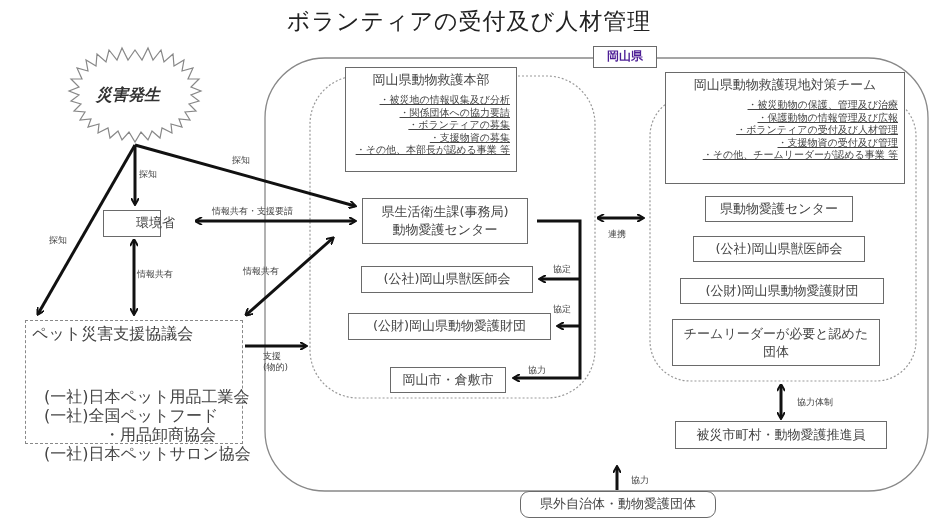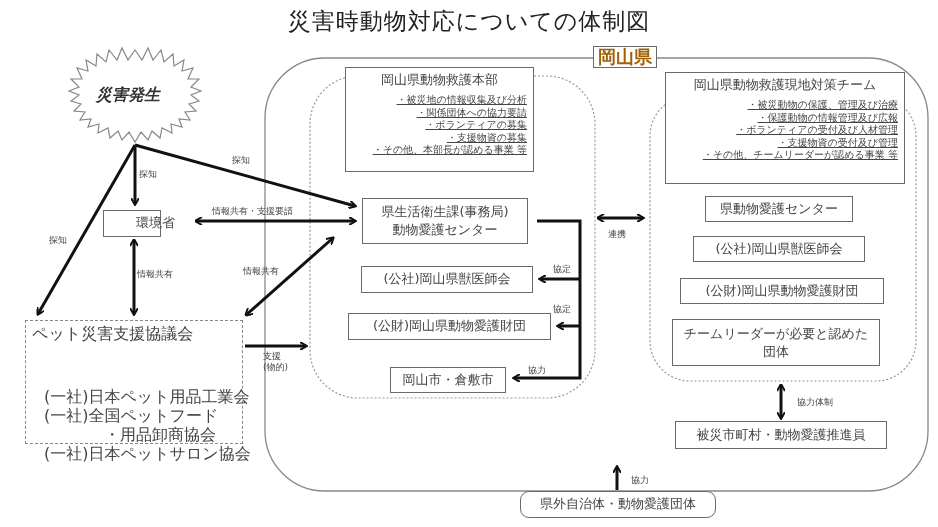--- a/index.html
+++ b/index.html
@@ -8,26 +8,26 @@
   .abs { position:absolute; }
   .title { left:0; width:938px; top:6px; text-align:center; font-size:23px; color:#222; letter-spacing:1px; }
   .box { position:absolute; border:1.5px solid #6a6a6a; background:#fff; box-sizing:border-box;
          text-align:center; font-size:13px; color:#444; white-space:nowrap; }
   .box.dash { border:1.5px dashed #888; }
   .lbl { position:absolute; font-size:9px; color:#444; white-space:nowrap; }
   .list { text-align:right; font-size:10px; line-height:12.5px; color:#444;text-decoration:underline; }
   .hq-title { font-size:13px; margin-top:3px; margin-bottom:5px; text-align:center; }
   svg { position:absolute; left:0; top:0; }
   .burst-text { font-style:italic; font-weight:bold; font-size:16px; color:#333; }
-  .pref-tab { font-size:18px; font-weight:bold; color:#a16207; }
+  .pref-tab { font-size:12px; font-weight:bold; color:#4c1d95; }
 </style>
 </head>
 <body>
 
-<div class="abs title">災害時動物対応についての体制図</div>
+<div class="abs title">ボランティアの受付及び人材管理</div>
 
 <svg width="938" height="527">
   <defs>
     <marker id="ah" markerWidth="8" markerHeight="8" refX="6" refY="4" orient="auto" markerUnits="userSpaceOnUse">
       <path d="M0,0 L7,4 L0,8" fill="none" stroke="#111" stroke-width="2"></path>
     </marker>
     <marker id="ahs" markerWidth="8" markerHeight="8" refX="1" refY="4" orient="auto" markerUnits="userSpaceOnUse">
       <path d="M7,0 L0,4 L7,8" fill="none" stroke="#111" stroke-width="2"></path>
     </marker>
   </defs>
@@ -64,21 +64,21 @@
     <line x1="617" y1="490" x2="617" y2="467" marker-end="url(#ah)"></line>
   </g>
 </svg>
 
 <div class="abs burst-text" style="left:96px;top:85px;">災害発生</div>
 
 <div class="box pref-tab" style="left:593px;top:46px;width:64px;height:22px;line-height:19px;">岡山県</div>
 
 <div class="box" style="left:103px;top:210px;width:58px;height:27px;line-height:24px;padding-left:32px;">環境省</div>
 
-<div class="box" style="left:345px;top:67px;width:189px;height:105px;padding:0 6px;">
+<div class="box" style="left:345px;top:67px;width:172px;height:105px;padding:0 6px;">
   <div class="hq-title">岡山県動物救護本部</div>
   <div class="list">
     <div>・被災地の情報収集及び分析</div>
     <div>・関係団体への協力要請</div>
     <div>・ボランティアの募集</div>
     <div>・支援物資の募集</div>
     <div>・その他、本部長が認める事業 等</div>
   </div>
 </div>
 

